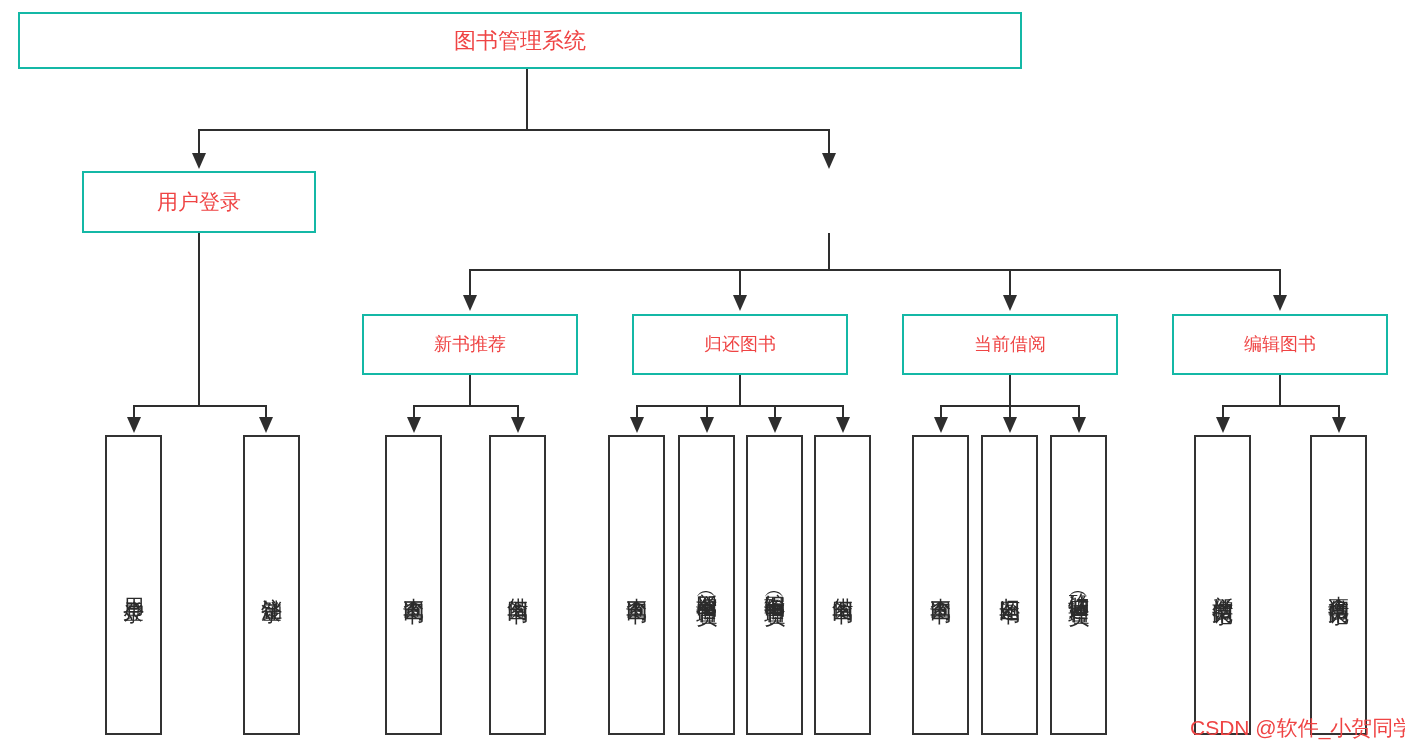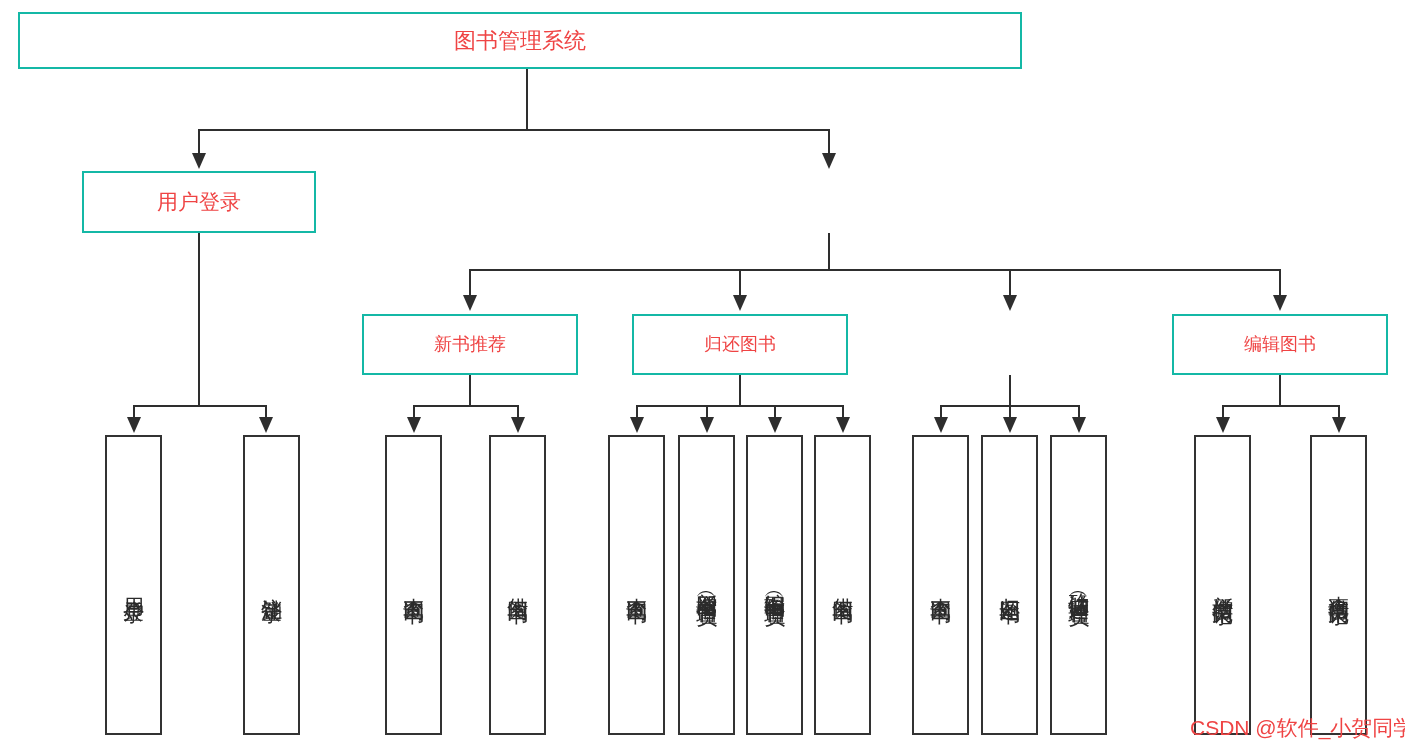--- a/index.html
+++ b/index.html
@@ -113,20 +113,23 @@
   <div class="arrow" style="left:1003px;top:295px;"></div>
   <div class="line-v" style="left:1279px;top:269px;height:28px;"></div>
   <div class="arrow" style="left:1273px;top:295px;"></div>
 
   <div class="node level2" style="left:362px;top:314px;width:216px;height:61px;">
     <span>新书推荐</span>
   </div>
   <div class="node level2" style="left:632px;top:314px;width:216px;height:61px;">
     <span>归还图书</span>
   </div>
+  <div class="node level2" style="left:902px;top:314px;width:216px;height:61px;">
+    <span>当前借阅</span>
+  </div>
   <div class="node level2" style="left:1172px;top:314px;width:216px;height:61px;">
     <span>编辑图书</span>
   </div>
 
   <div class="line-v" style="left:469px;top:375px;height:30px;"></div>
   <div class="line-h" style="left:413px;top:405px;width:104px;"></div>
   <div class="line-v" style="left:413px;top:405px;height:14px;"></div>
   <div class="arrow" style="left:407px;top:417px;"></div>
   <div class="line-v" style="left:517px;top:405px;height:14px;"></div>
   <div class="arrow" style="left:511px;top:417px;"></div>

